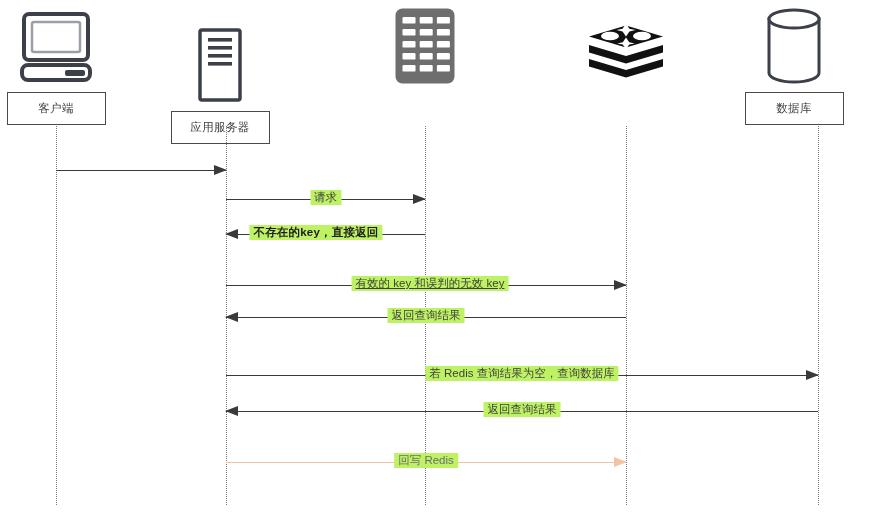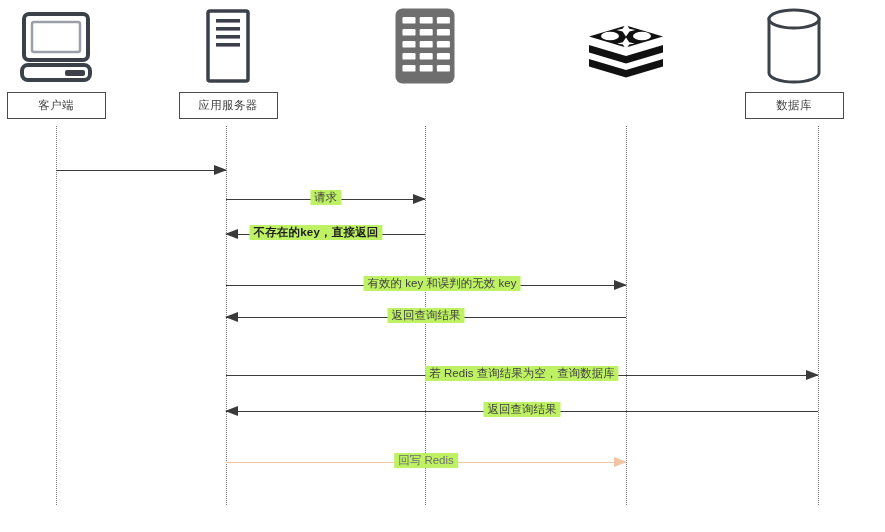--- a/index.html
+++ b/index.html
@@ -30,21 +30,21 @@
   .icon-wrap {
     height: 92px;
     display: flex;
     align-items: center;
     justify-content: center;
   }
   .actor-box {
     box-sizing: border-box;
     width: 99px;
     margin: 0 auto;
-    height: 27px;
+    height: 33px;
     border: 1.6px solid #4a4a4a;
     background: #ffffff;
     display: flex;
     align-items: center;
     justify-content: center;
     font-size: 11.5px;
     color: #3c3c3c;
     letter-spacing: 0.4px;
     white-space: nowrap;
   }
@@ -122,21 +122,21 @@
         <div class="icon-wrap">
           <svg xmlns="http://www.w3.org/2000/svg" width="74" height="72" viewBox="0 0 74 72">
             <rect x="5" y="4" width="64" height="46" rx="5" fill="#fff" stroke="#3c4049" stroke-width="4"></rect>
             <rect x="13" y="12" width="48" height="30" rx="2" fill="#fff" stroke="#9aa0aa" stroke-width="2.5"></rect>
             <rect x="3" y="55" width="68" height="15" rx="6" fill="#fff" stroke="#3c4049" stroke-width="4"></rect>
             <rect x="46" y="60" width="20" height="6" rx="2" fill="#3c4049"></rect>
           </svg>
         </div>
         <div class="actor-box">客户端</div>
       </div>
-      <div class="participant" style="left: 228px;">
+      <div class="participant" style="left: 220px; margin-top: 19px;">
         <div class="icon-wrap">
           <svg xmlns="http://www.w3.org/2000/svg" width="46" height="76" viewBox="0 0 46 76">
             <rect x="3" y="3" width="40" height="70" rx="2" fill="#fff" stroke="#3c4049" stroke-width="3.5"></rect>
             <rect x="11" y="11" width="24" height="3.6" fill="#3c4049"></rect>
             <rect x="11" y="19" width="24" height="3.6" fill="#3c4049"></rect>
             <rect x="11" y="27" width="24" height="3.6" fill="#3c4049"></rect>
             <rect x="11" y="35" width="24" height="3.6" fill="#3c4049"></rect>
           </svg>
         </div>
         <div class="actor-box">应用服务器</div>
@@ -208,21 +208,21 @@
         <div class="msg-label" style="left: 99.5px;">请求</div>
       </div>
       <div class="message" style="left: 226px; top: 234px; width: 199px;">
         <div class="msg-line"></div>
         <div class="arrowhead left"></div>
         <div class="msg-label bold" style="left: 90px;">不存在的key，直接返回</div>
       </div>
       <div class="message" style="left: 226px; top: 285px; width: 400px;">
         <div class="msg-line"></div>
         <div class="arrowhead right"></div>
-        <div class="msg-label" style="left: 216px;">有效的 key 和误判的无效 key</div>
+        <div class="msg-label" style="left: 204px; text-decoration: underline;">有效的 key 和误判的无效 key</div>
       </div>
       <div class="message" style="left: 226px; top: 317px; width: 400px;">
         <div class="msg-line"></div>
         <div class="arrowhead left"></div>
         <div class="msg-label" style="left: 200px;">返回查询结果</div>
       </div>
       <div class="message" style="left: 226px; top: 375px; width: 592px;">
         <div class="msg-line"></div>
         <div class="arrowhead right"></div>
         <div class="msg-label" style="left: 296px;">若 Redis 查询结果为空，查询数据库</div>

